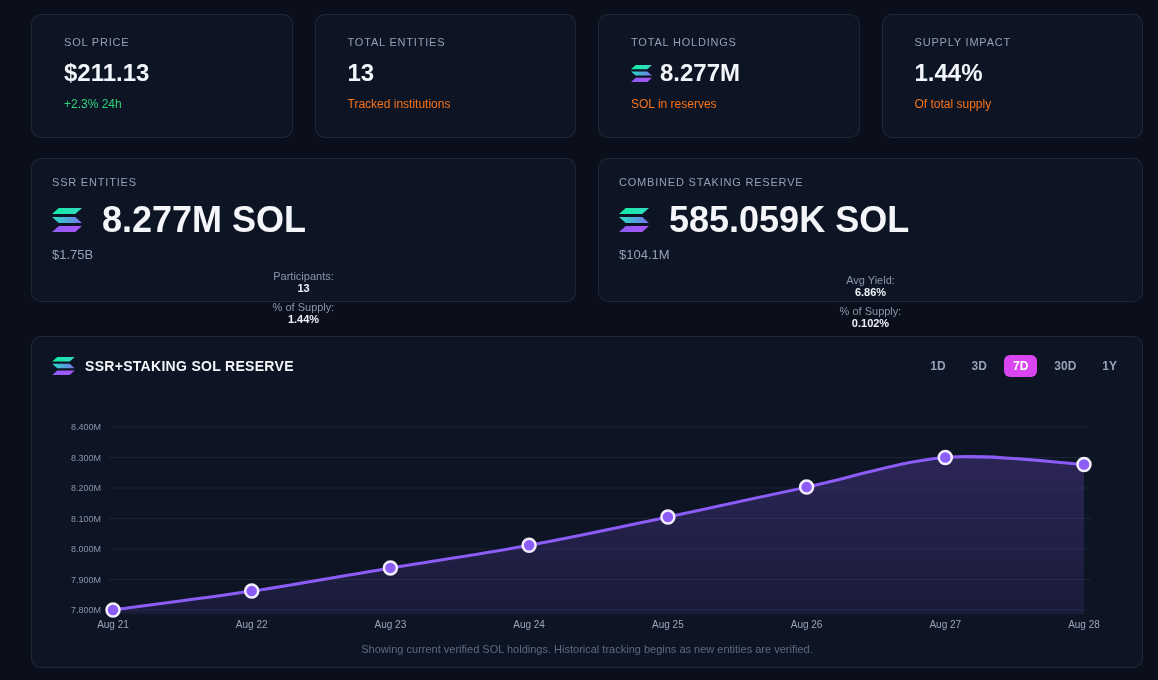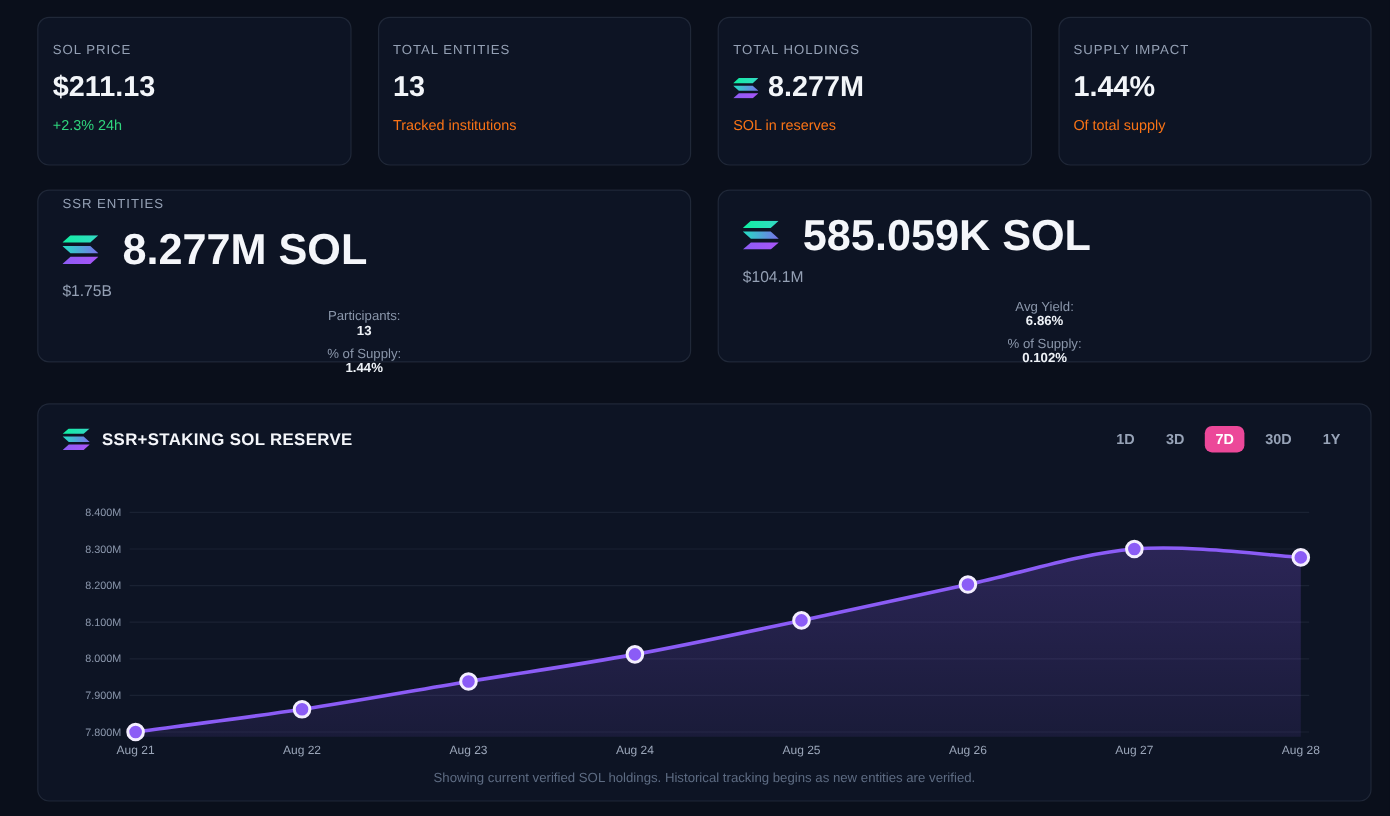--- a/index.html
+++ b/index.html
@@ -14,35 +14,35 @@
 
   .card {
     background: #0d1424;
     border: 1px solid rgba(148,163,184,0.14);
     border-radius: 10px;
     box-sizing: border-box;
   }
 
   
   .stats-row { display: grid; grid-template-columns: repeat(4, 1fr); gap: 22px; }
-  .stat-card { height: 124px; padding: 21px 12px; }
+  .stat-card { height: 124px; padding: 21px 32px; }
   .stat-label {
     font-size: 11px; font-weight: 500; color: #94a0b4;
     letter-spacing: 0.8px; text-transform: uppercase;
   }
   .stat-value {
     margin-top: 13px; font-size: 24px; font-weight: 700; color: #f2f5f9;
     display: flex; align-items: center; gap: 8px; line-height: 1;
   }
   .stat-sub { margin-top: 12px; font-size: 12px; color: #f97316; }
   .stat-sub.green { color: #2fd57d; }
 
   
   .mid-row { display: grid; grid-template-columns: 1fr 1fr; gap: 22px; margin-top: 20px; }
-  .mid-card { height: 144px; padding: 5px 20px; }
+  .mid-card { height: 144px; padding: 17px 20px; }
   .mid-value {
     margin-top: 14px; font-size: 36px; font-weight: 700; color: #f4f6fa;
     display: flex; align-items: center; gap: 20px; line-height: 1;
   }
   .usd-value { margin-top: 9px; font-size: 13px; color: #94a0b4; }
   .metrics { margin-top: 8px; }
   .metric-row {
     display: flex; justify-content: space-between; align-items: center;
     margin-top: 7px; font-size: 11px; flex-direction: column;
   }
@@ -57,21 +57,21 @@
   }
   .chart-title {
     display: flex; align-items: center; gap: 10px;
     font-size: 14px; font-weight: 700; color: #f4f6fa; letter-spacing: 0.3px;
   }
   .range-group { display: flex; align-items: flex-start; gap: 8px; }
   .range-btn {
     font-size: 12px; font-weight: 600; color: #97a3b7;
     padding: 4px 9px; border-radius: 6px; cursor: pointer; user-select: none;
   }
-  .range-btn.active { background: #ec4899; color: #ffffff; }
+  .range-btn.active { background: #d946ef; color: #ffffff; }
 
   .chart-svg { position: absolute; left: 0; top: 0; }
   .grid { stroke: rgba(148,163,184,0.10); stroke-width: 1; }
   .ytick { fill: #8a96ab; font-size: 9px; font-family: "Liberation Sans", sans-serif; text-anchor: end; }
   .xtick { fill: #9aa5b8; font-size: 10px; font-family: "Liberation Sans", sans-serif; }
 
   .chart-caption {
     position: absolute; top: 306px; left: 0; width: 100%;
     text-align: center; font-size: 11px; color: #5d6b82;
   }
@@ -158,20 +158,21 @@
           <span class="metric-value">13</span>
         </div>
         <div class="metric-row">
           <span class="metric-label">% of Supply:</span>
           <span class="metric-value">1.44%</span>
         </div>
       </div>
     </div>
 
     <div class="card mid-card">
+      <div class="stat-label">COMBINED STAKING RESERVE</div>
       <div class="mid-value">
         <svg class="sol-logo" width="30" height="24" viewBox="0 0 40 32">
             <use href="#sol-sym"></use>
           </svg>
         <span>585.059K SOL</span>
       </div>
       <div class="usd-value">$104.1M</div>
       <div class="metrics" style="margin-top:12px;">
         <div class="metric-row">
           <span class="metric-label">Avg Yield:</span>

